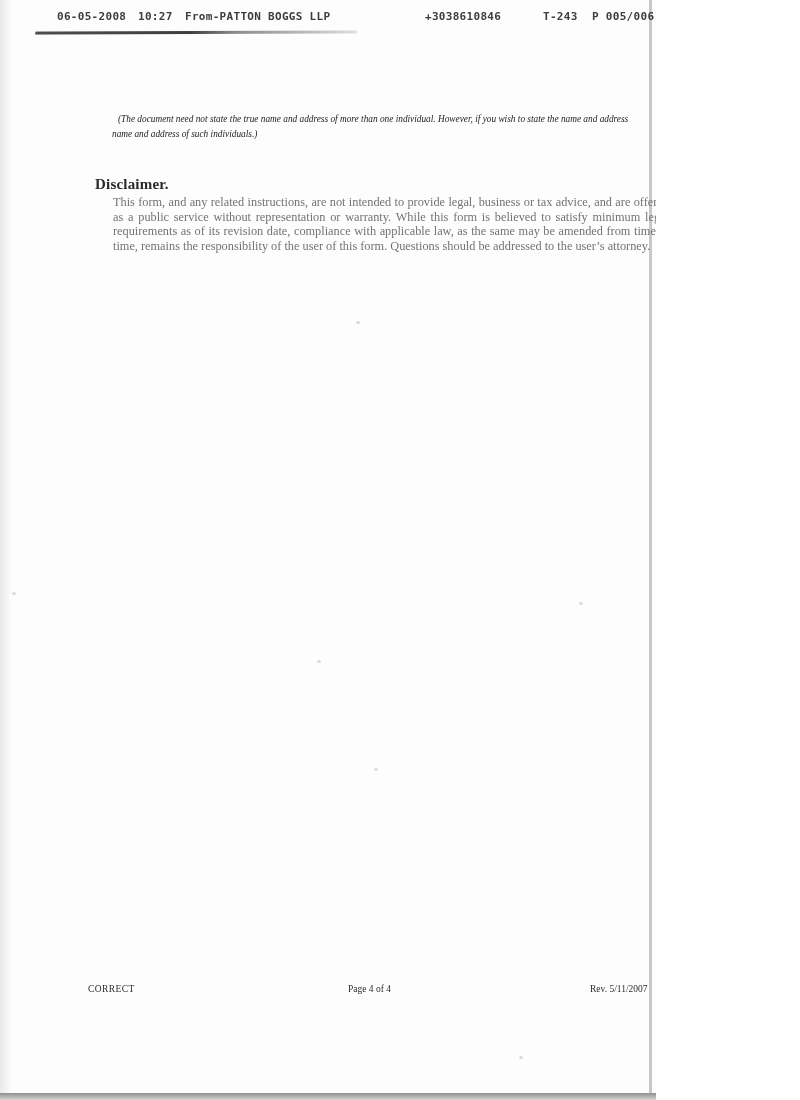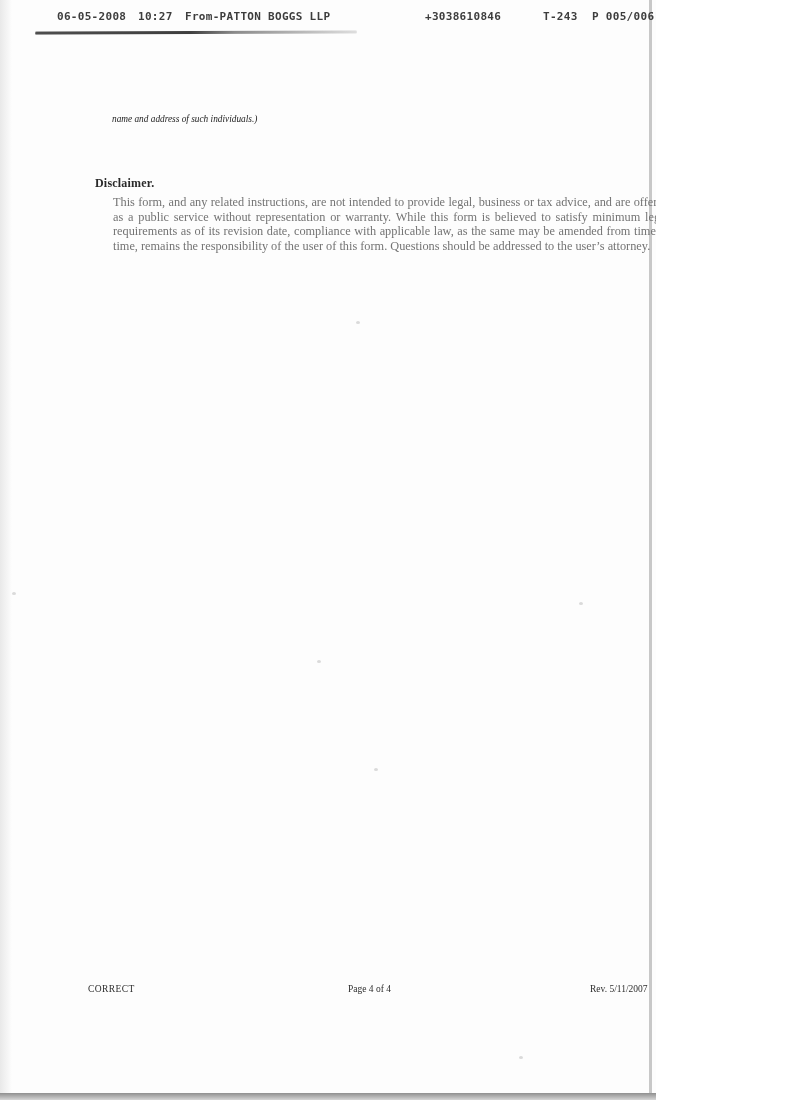--- a/index.html
+++ b/index.html
@@ -69,21 +69,21 @@
     width: 12px; height: 11px;
     border: 1.2px solid #1d1d1d;
     border-radius: 1px;
     vertical-align: -2px;
     margin: 0 5px 0 6px;
     background: #fdfdfd;
   }
   
   .disclaimer-heading {
     position: absolute; left: 95px; top: 176px;
-    font-size: 12px; font-weight: bold;
+    font-size: 15px; font-weight: bold;
     letter-spacing: 0.2px;
     filter: blur(0.2px);
   }
   .disclaimer-body {
     position: absolute; left: 113px; top: 195px; width: 556px;
     font-size: 12.3px;
     line-height: 14.6px;
     text-align: justify;
     color: #737373;
     filter: blur(0.2px);
@@ -128,20 +128,21 @@
     <span class="fh-time">10:27</span>
     <span class="fh-from">From-PATTON BOGGS LLP</span>
     <span class="fh-phone">+3038610846</span>
     <span class="fh-t">T-243</span>
     <span class="fh-p">P 005/006</span>
     <span class="fh-f">F-624</span>
   </div>
   <div class="header-underline"></div>
 
   <div class="notice-block">
+    <div class="notice-line indent">(The document need not state the true name and address of more than one individual.  However, if you wish to state the name and address</div>
     <div class="notice-line">name and address of such individuals.)</div>
   </div>
 
   <div class="disclaimer-heading">Disclaimer.</div>
   <div class="disclaimer-body">This form, and any related instructions, are not intended to provide legal, business or tax advice, and are offered as a public service without representation or warranty.  While this form is believed to satisfy minimum legal requirements as of its revision date, compliance with applicable law, as the same may be amended from time to time, remains the responsibility of the user of this form.  Questions should be addressed to the user’s attorney.</div>
 
   <div class="footer">
     <span class="ft-left">CORRECT</span>
     <span class="ft-center">Page 4 of 4</span>
     <span class="ft-right">Rev. 5/11/2007</span>

